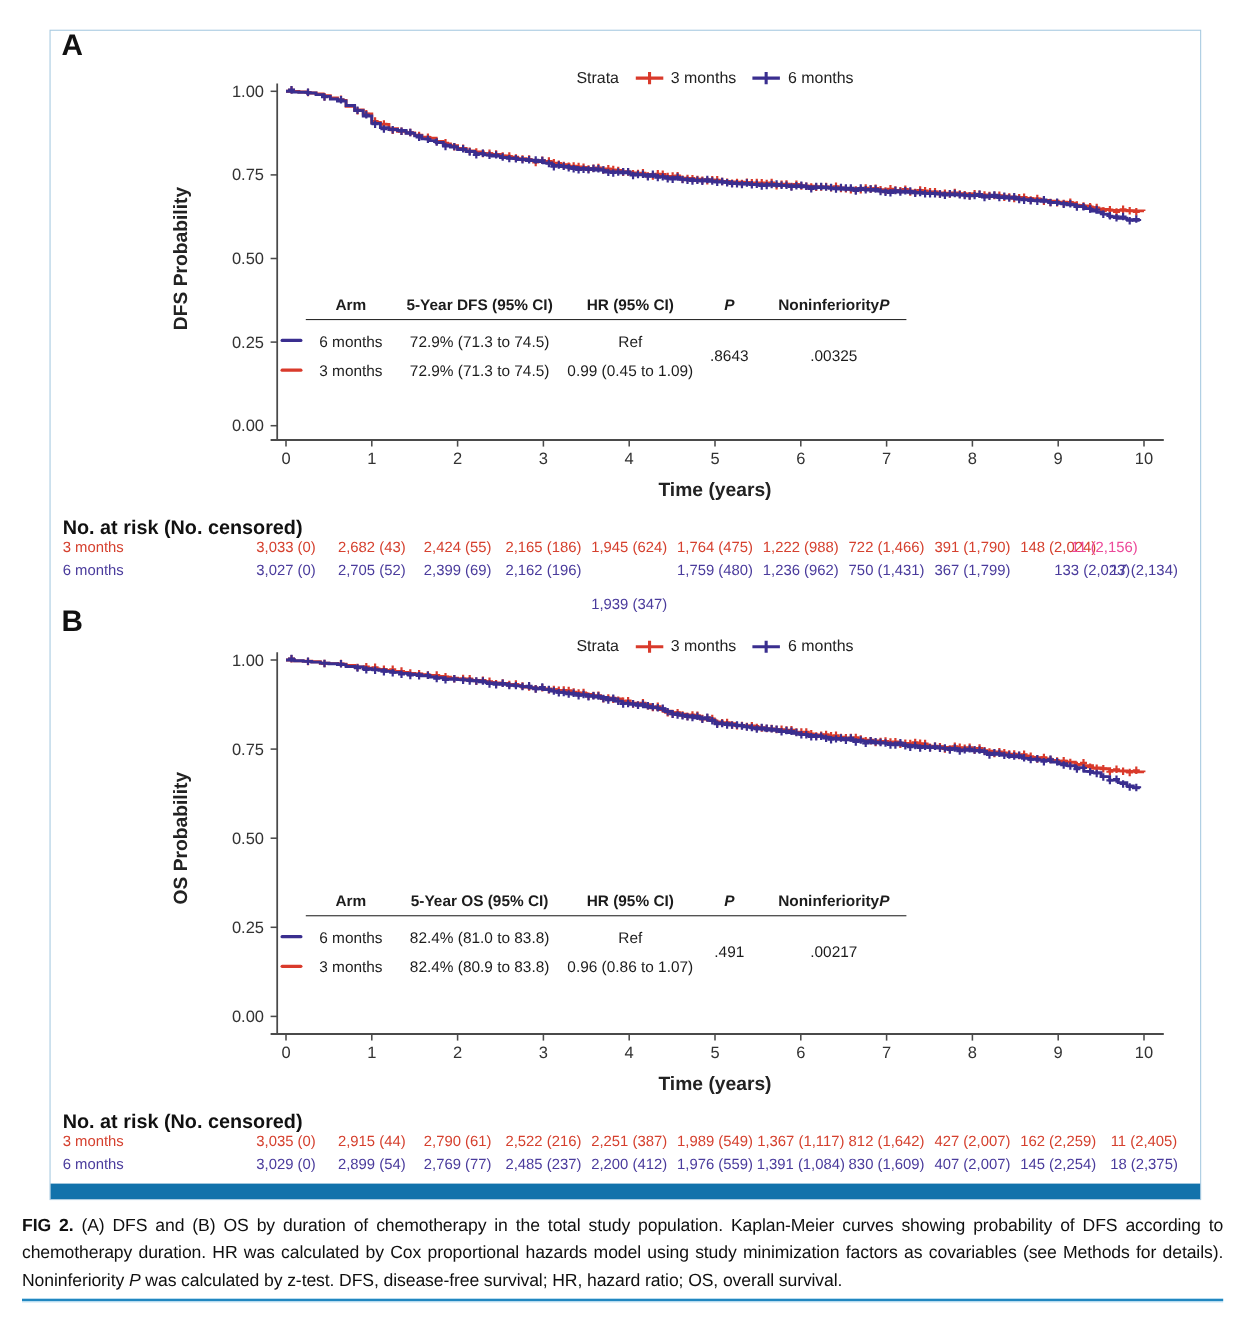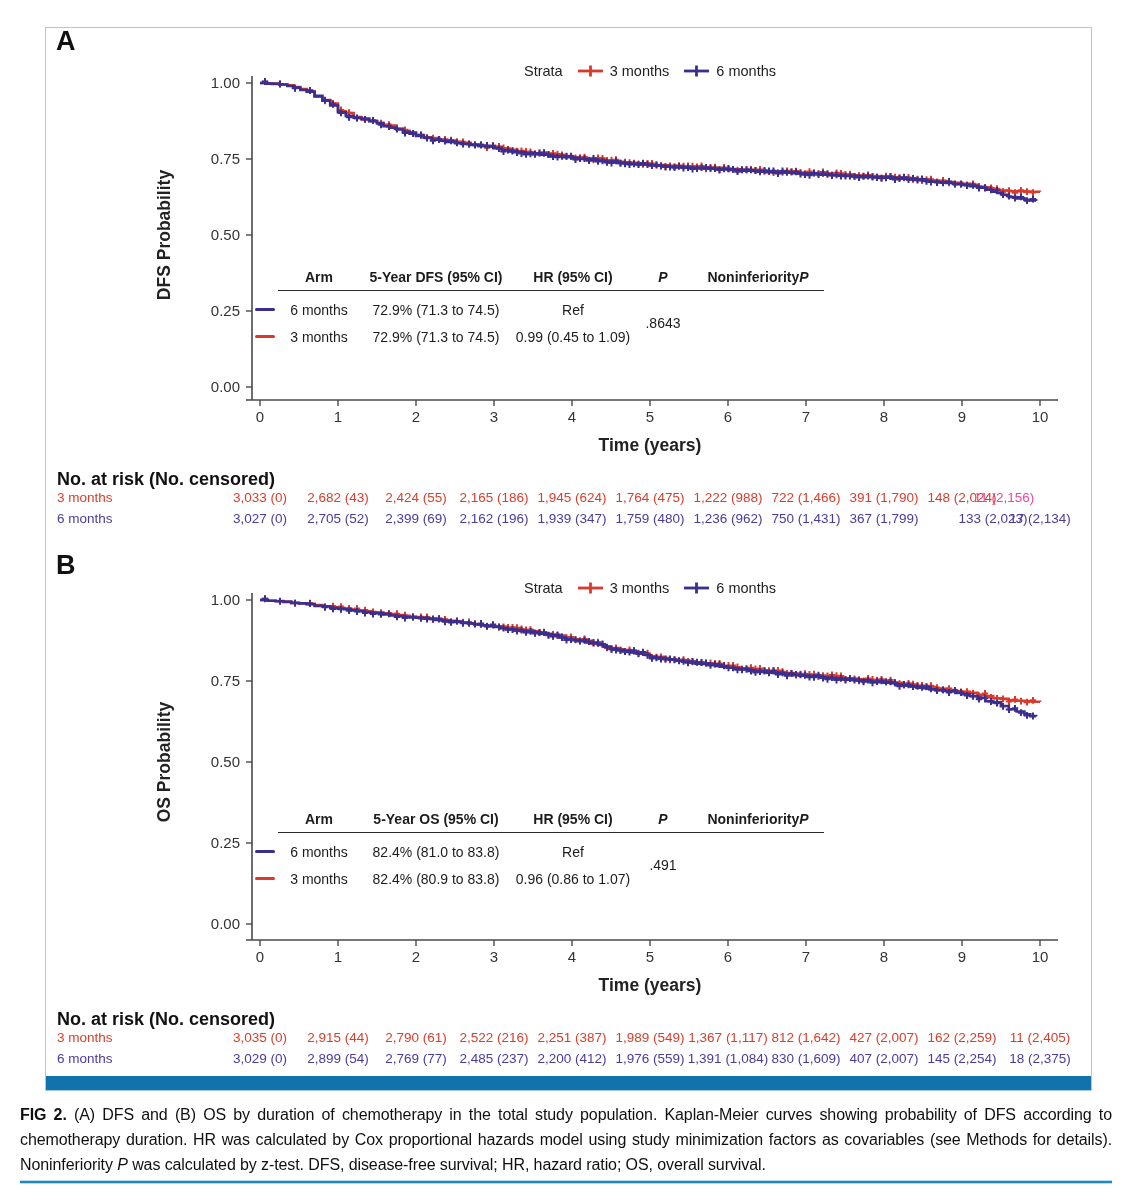--- a/index.html
+++ b/index.html
@@ -147,40 +147,41 @@
         <div class="rule"></div>
         <div class="dash" style="background: rgb(58, 46, 143); grid-area: 3 / 1;"></div>
         <div class="c " style="grid-area: 3 / 2;">6 months</div>
         <div class="c " style="grid-area: 3 / 3;">72.9% (71.3 to 74.5)</div>
         <div class="c " style="grid-area: 3 / 4;">Ref</div>
         <div class="dash" style="background: rgb(217, 58, 43); grid-area: 4 / 1;"></div>
         <div class="c " style="grid-area: 4 / 2;">3 months</div>
         <div class="c " style="grid-area: 4 / 3;">72.9% (71.3 to 74.5)</div>
         <div class="c " style="grid-area: 4 / 4;">0.99 (0.45 to 1.09)</div>
         <div class="c " style="grid-area: 3 / 5 / 5;">.8643</div>
+        <div class="c " style="grid-area: 3 / 6 / 5;">.00325</div>
       </div>
       <div class="risk-title" style="top: 469px;">No. at risk (No. censored)</div>
       <div class="risk-name" style="top: 490px; color: rgb(213, 64, 46);">3 months</div>
       <div class="risk-val" style="top: 490px; left: 206px; color: rgb(213, 64, 46);">3,033 (0)</div>
       <div class="risk-val" style="top: 490px; left: 284px; color: rgb(213, 64, 46);">2,682 (43)</div>
       <div class="risk-val" style="top: 490px; left: 362px; color: rgb(213, 64, 46);">2,424 (55)</div>
       <div class="risk-val" style="top: 490px; left: 440px; color: rgb(213, 64, 46);">2,165 (186)</div>
       <div class="risk-val" style="top: 490px; left: 518px; color: rgb(213, 64, 46);">1,945 (624)</div>
       <div class="risk-val" style="top: 490px; left: 596px; color: rgb(213, 64, 46);">1,764 (475)</div>
       <div class="risk-val" style="top: 490px; left: 674px; color: rgb(213, 64, 46);">1,222 (988)</div>
       <div class="risk-val" style="top: 490px; left: 752px; color: rgb(213, 64, 46);">722 (1,466)</div>
       <div class="risk-val" style="top: 490px; left: 830px; color: rgb(213, 64, 46);">391 (1,790)</div>
       <div class="risk-val" style="top: 490px; left: 908px; color: rgb(213, 64, 46);">148 (2,024)</div>
       <div class="risk-val" style="top: 490px; left: 950px; color: #ec4899;">11 (2,156)</div>
       <div class="risk-name" style="top: 511px; color: rgb(74, 59, 156);">6 months</div>
       <div class="risk-val" style="top: 511px; left: 206px; color: rgb(74, 59, 156); text-align: center;">3,027 (0)</div>
       <div class="risk-val" style="top: 511px; left: 284px; color: rgb(74, 59, 156);">2,705 (52)</div>
       <div class="risk-val" style="top: 511px; left: 362px; color: rgb(74, 59, 156);">2,399 (69)</div>
       <div class="risk-val" style="top: 511px; left: 440px; color: rgb(74, 59, 156);">2,162 (196)</div>
-      <div class="risk-val" style="top: 511px; left: 518px; color: rgb(74, 59, 156);">1,939 (347)</div>
+      <div class="risk-val" style="top: 542px; left: 518px; color: rgb(74, 59, 156);">1,939 (347)</div>
       <div class="risk-val" style="top: 511px; left: 596px; color: rgb(74, 59, 156);">1,759 (480)</div>
       <div class="risk-val" style="top: 511px; left: 674px; color: rgb(74, 59, 156);">1,236 (962)</div>
       <div class="risk-val" style="top: 511px; left: 752px; color: rgb(74, 59, 156);">750 (1,431)</div>
       <div class="risk-val" style="top: 511px; left: 830px; color: rgb(74, 59, 156);">367 (1,799)</div>
       <div class="risk-val" style="top: 511px; left: 908px; color: rgb(74, 59, 156); margin-left: 31px;">133 (2,023)</div>
       <div class="risk-val" style="top: 511px; left: 986px; color: rgb(74, 59, 156);">17 (2,134)</div>
       <div class="panel-label" style="left: 56px; top: 550px;">B</div>
       <div class="legend" style="top: 580px;">
         <span>Strata</span>
         <span class="item">
@@ -209,20 +210,21 @@
         <div class="rule"></div>
         <div class="dash" style="background: rgb(58, 46, 143); grid-area: 3 / 1;"></div>
         <div class="c " style="grid-area: 3 / 2;">6 months</div>
         <div class="c " style="grid-area: 3 / 3;">82.4% (81.0 to 83.8)</div>
         <div class="c " style="grid-area: 3 / 4;">Ref</div>
         <div class="dash" style="background: rgb(217, 58, 43); grid-area: 4 / 1;"></div>
         <div class="c " style="grid-area: 4 / 2;">3 months</div>
         <div class="c " style="grid-area: 4 / 3;">82.4% (80.9 to 83.8)</div>
         <div class="c " style="grid-area: 4 / 4;">0.96 (0.86 to 1.07)</div>
         <div class="c " style="grid-area: 3 / 5 / 5;">.491</div>
+        <div class="c " style="grid-area: 3 / 6 / 5;">.00217</div>
       </div>
       <div class="risk-title" style="top: 1009px;">No. at risk (No. censored)</div>
       <div class="risk-name" style="top: 1030px; color: rgb(213, 64, 46);">3 months</div>
       <div class="risk-val" style="top: 1030px; left: 206px; color: rgb(213, 64, 46);">3,035 (0)</div>
       <div class="risk-val" style="top: 1030px; left: 284px; color: rgb(213, 64, 46);">2,915 (44)</div>
       <div class="risk-val" style="top: 1030px; left: 362px; color: rgb(213, 64, 46);">2,790 (61)</div>
       <div class="risk-val" style="top: 1030px; left: 440px; color: rgb(213, 64, 46);">2,522 (216)</div>
       <div class="risk-val" style="top: 1030px; left: 518px; color: rgb(213, 64, 46);">2,251 (387)</div>
       <div class="risk-val" style="top: 1030px; left: 596px; color: rgb(213, 64, 46);">1,989 (549)</div>
       <div class="risk-val" style="top: 1030px; left: 674px; color: rgb(213, 64, 46);">1,367 (1,117)</div>

